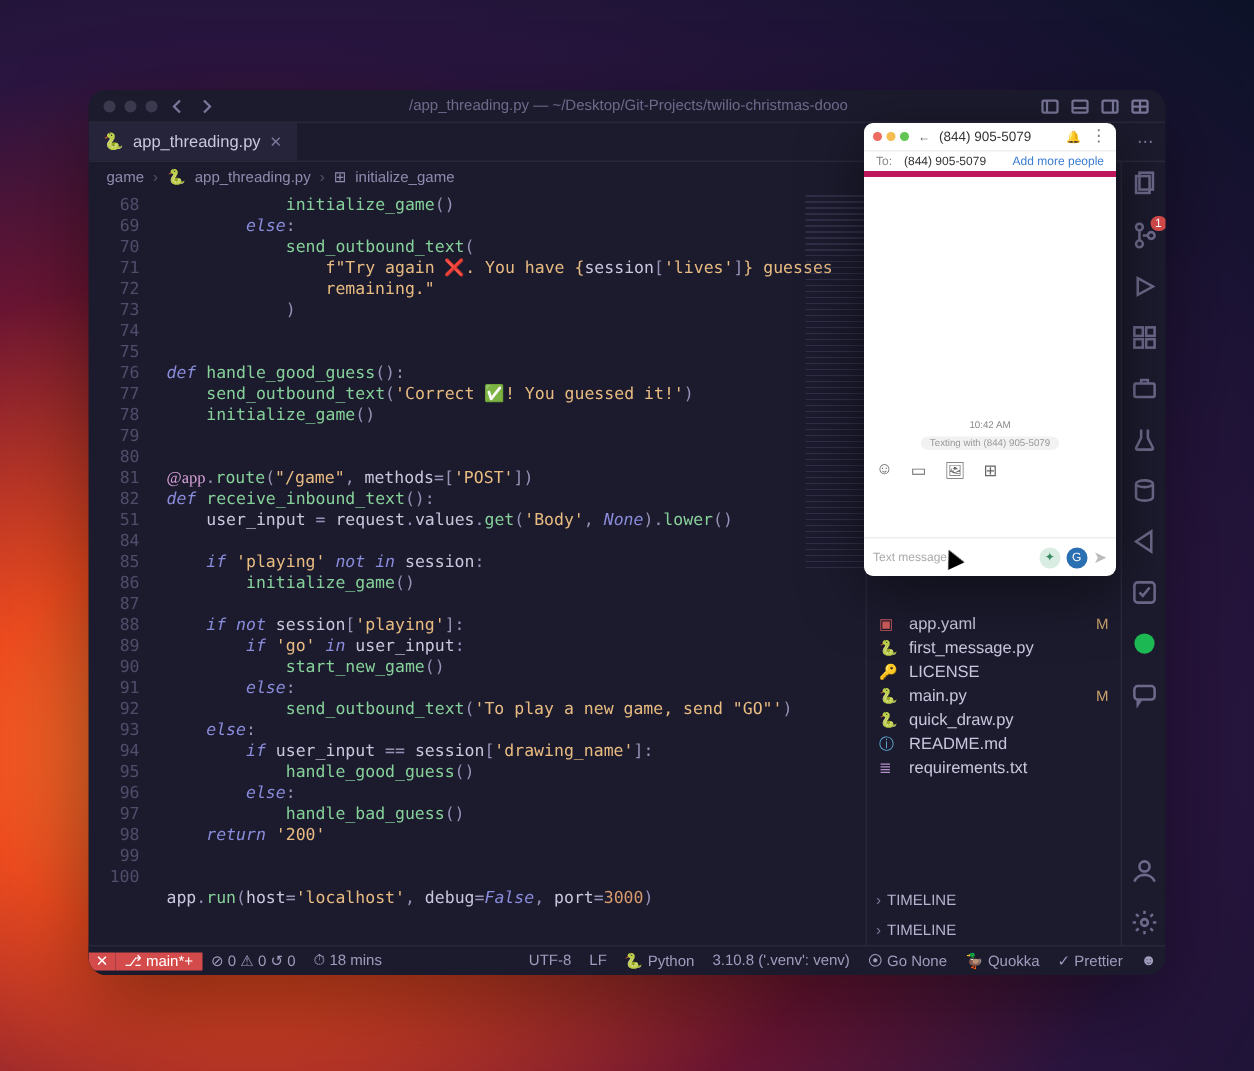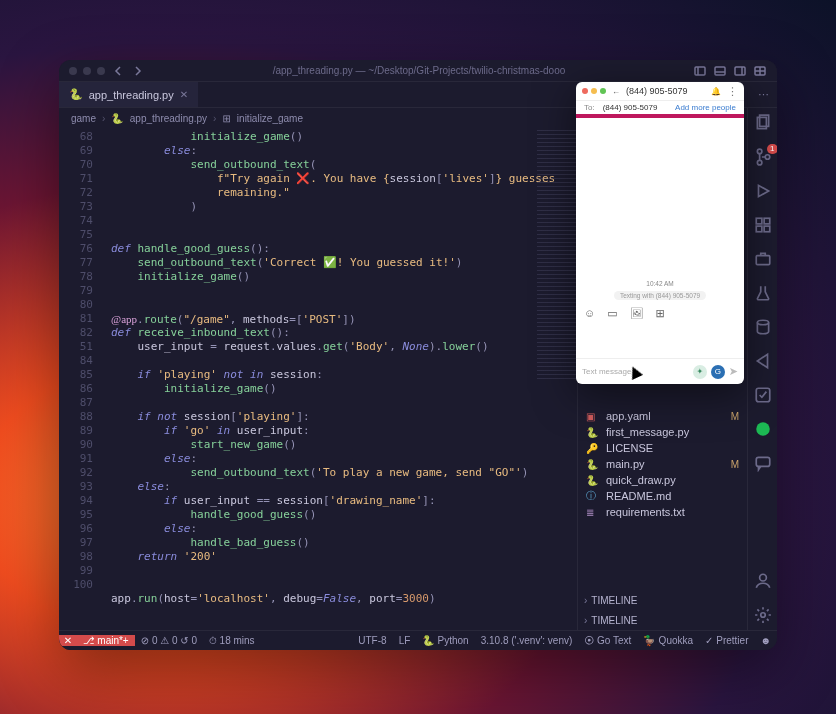--- a/index.html
+++ b/index.html
@@ -378,21 +378,21 @@
         <div class="chip err">✕</div>
         <div class="chip main">⎇ main*+</div>
         <div class="chip">⊘ 0 ⚠ 0 ↺ 0</div>
         <div class="chip">⏱ 18 mins</div>
       </div>
     <div class="r" id="status-r">
         <div class="chip">UTF-8</div>
         <div class="chip">LF</div>
         <div class="chip">🐍 Python</div>
         <div class="chip">3.10.8 ('.venv': venv)</div>
-        <div class="chip">⦿ Go Text</div>
+        <div class="chip">⦿ Go None</div>
         <div class="chip">🦆 Quokka</div>
         <div class="chip">✓ Prettier</div>
         <div class="chip">☻</div>
       </div>
   </div>
 
   <div class="phone">
     <div class="ph-top">
       <div class="ph-dots">
           <span></span>

